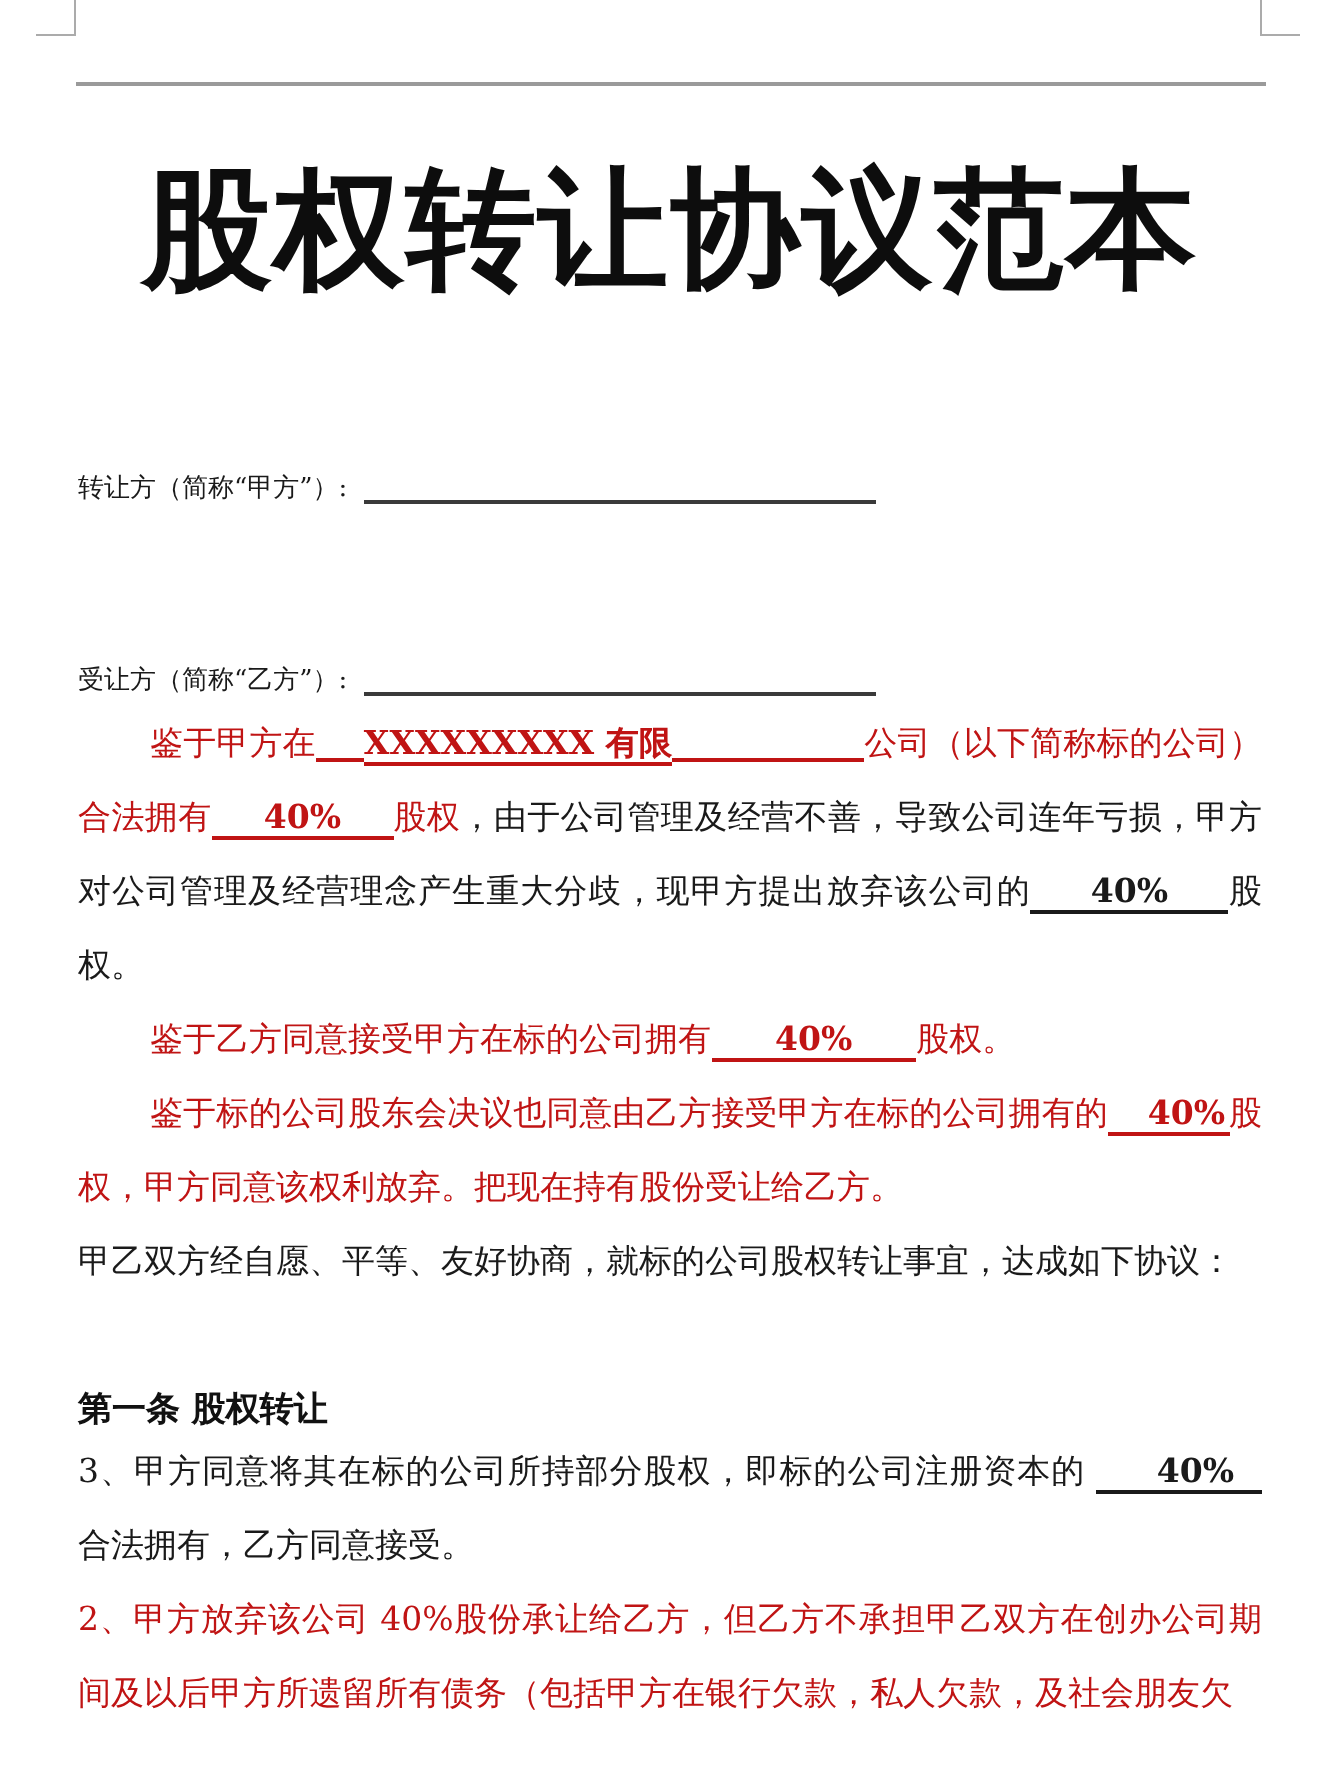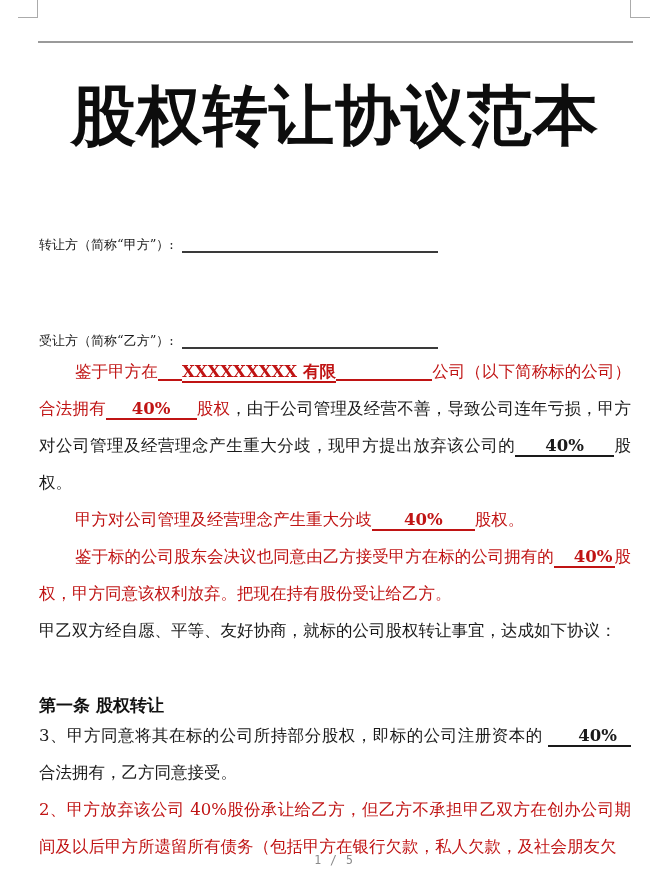--- a/index.html
+++ b/index.html
@@ -86,27 +86,26 @@
   <div class="header-rule"></div>
 
   <div class="content">
     <h1 class="title">股权转让协议范本</h1>
 
     <div class="party"><span>转让方（简称“甲方”）:</span><span class="blank"></span></div>
     <div class="party"><span>受让方（简称“乙方”）:</span><span class="blank"></span></div>
 
     <p class="para indent red recital1"><span>鉴于甲方在</span><span class="blank-inline w24"></span><span class="u bold">XXXXXXXXX 有限</span><span class="blank-inline w96"></span><span>公司（以下简称标的公司）合法拥有</span><span class="pct1 bold">40%</span><span>股权</span><span class="black">，由于公司管理及经营不善，导致公司连年亏损，甲方对公司管理及经营理念产生重大分歧，现甲方提出放弃该公司的</span><span class="pct2 black bold">40%</span><span class="black">股权。</span></p>
 
-    <p class="para indent red recital2"><span>甲方对公司管理及经营理念产生重大分歧</span><span class="pct3 bold">40%</span><span>股权。</span></p>
+    <p class="para indent red recital2"><span>鉴于乙方同意接受甲方在标的公司拥有</span><span class="pct3 bold">40%</span><span>股权。</span></p>
 
     <p class="para indent red recital3"><span>鉴于标的公司股东会决议也同意由乙方接受甲方在标的公司拥有的</span><span class="pct4 bold">40%</span><span>股权，甲方同意该权利放弃。把现在持有股份受让给乙方。</span></p>
 
     <p class="para intro">甲乙双方经自愿、平等、友好协商，就标的公司股权转让事宜，达成如下协议：</p>
 
     <h2 class="article-heading">第一条 股权转让</h2>
 
     <p class="para clause1"><span>3、甲方同意将其在标的公司所持部分股权，即标的公司注册资本的</span> <span class="pct5 bold">40%</span><span>合法拥有，乙方同意接受。</span></p>
 
     <p class="para red clause2">2、甲方放弃该公司 40%股份承让给乙方，但乙方不承担甲乙双方在创办公司期间及以后甲方所遗留所有债务（包括甲方在银行欠款，私人欠款，及社会朋友欠</p>
   </div>
 
-  <div class="footer">1 / 5</div>
 </div>
 
 </body></html>

